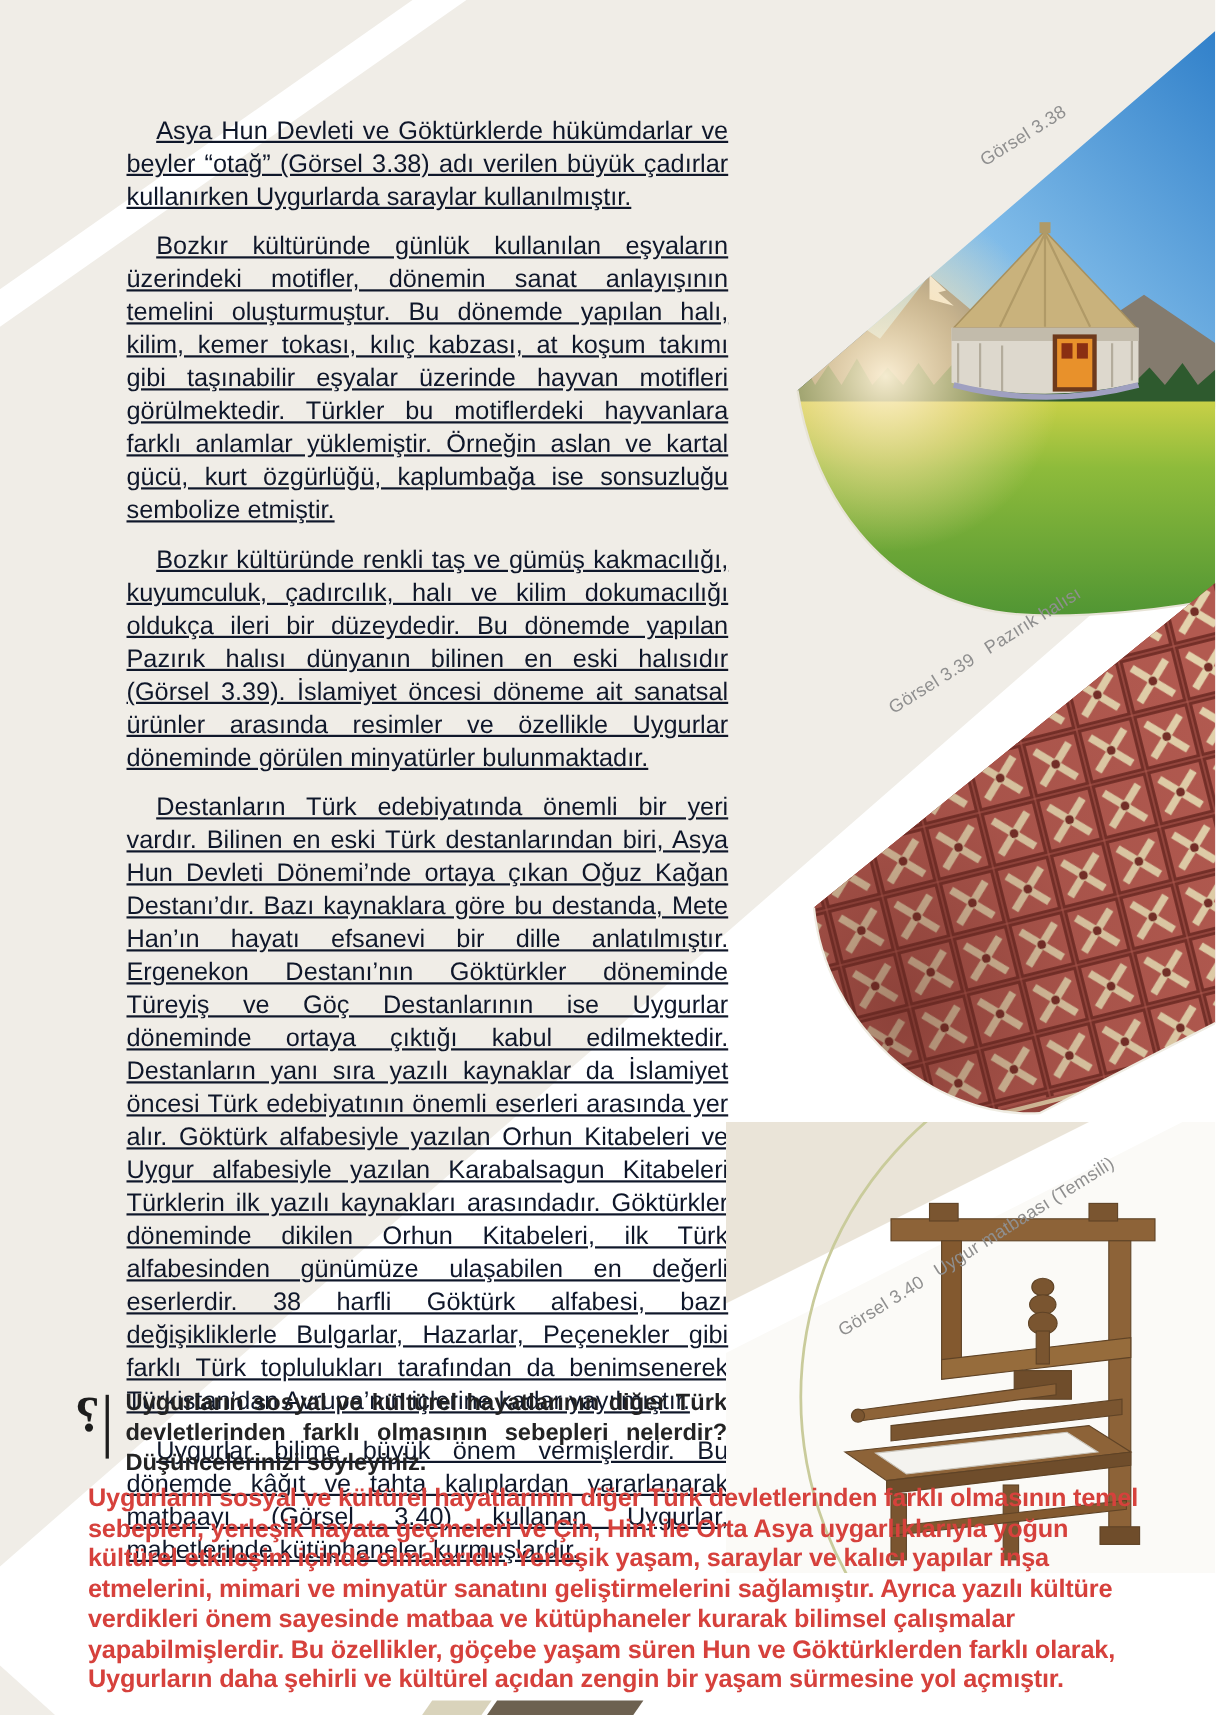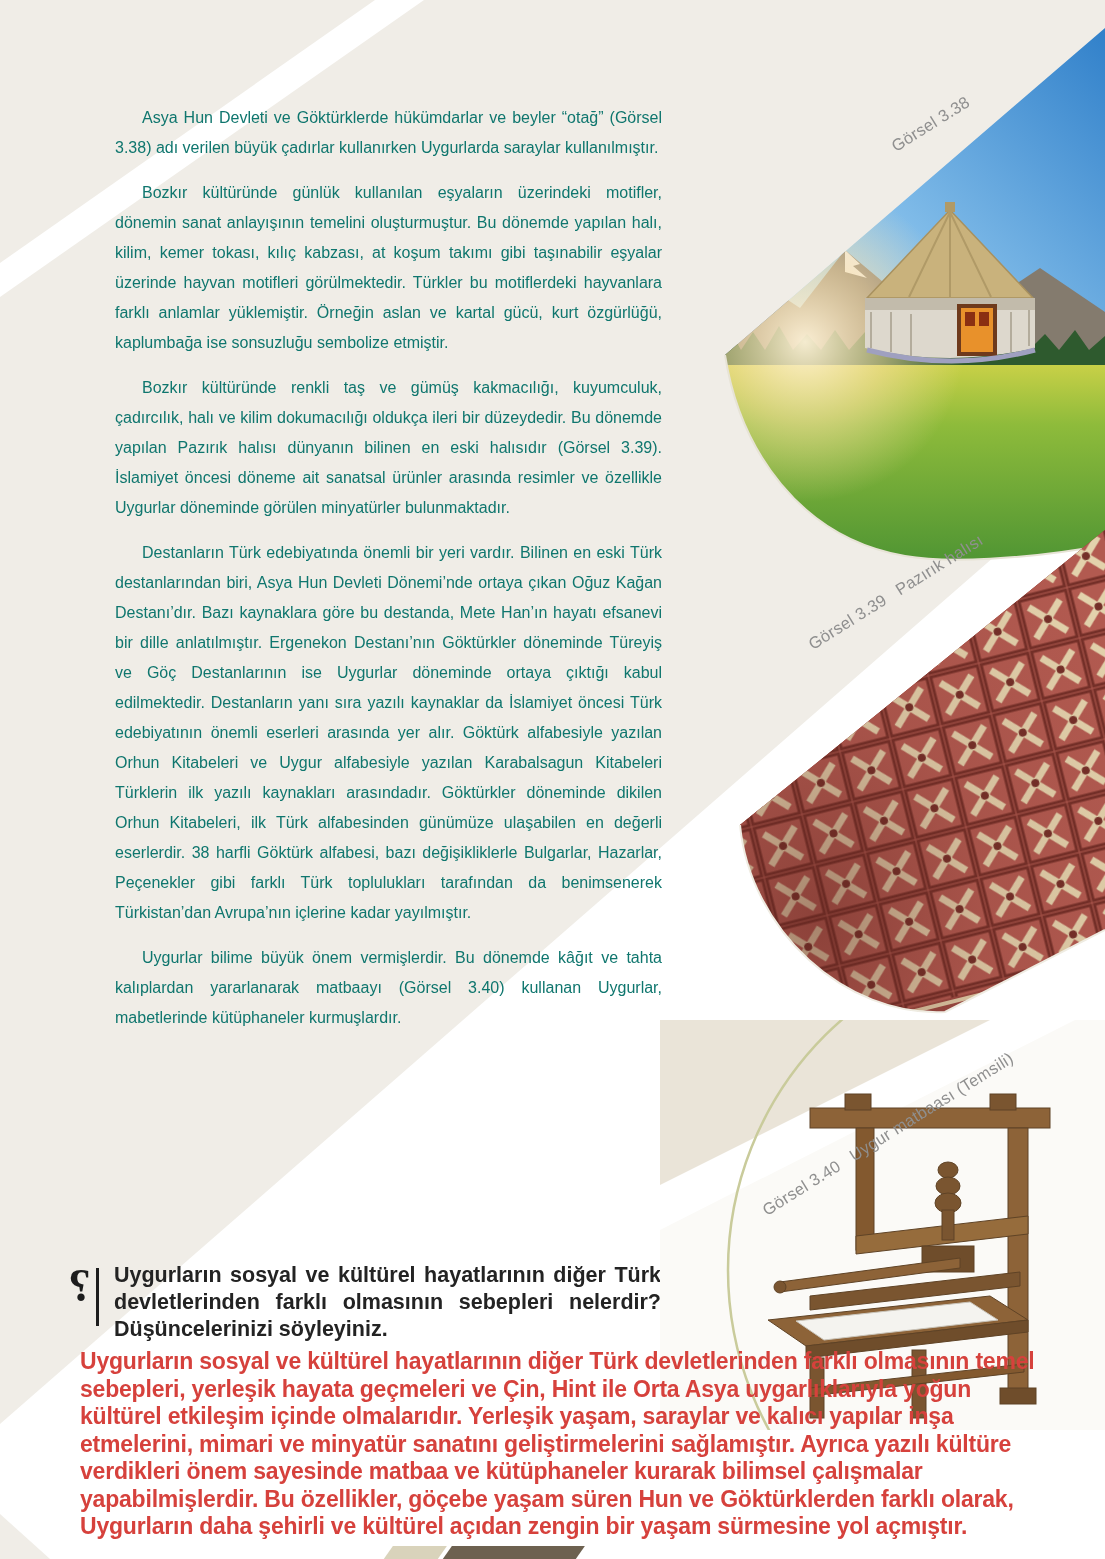--- a/index.html
+++ b/index.html
@@ -5,21 +5,21 @@
   html,body { margin:0; padding:0; background:#ffffff; }
   .page {
     position:relative; width:1105px; height:1559px; overflow:hidden;
     background:#ffffff; font-family:"Liberation Sans", sans-serif;
   }
   .bg-svg, .fig { position:absolute; display:block; }
 
   
   .textcol {
     position:absolute; left:115px; top:103px; width:547px;
-    color:#0f766e; font-size:16px; line-height:30px; text-align:justify;
+    color:#0f172a; font-size:23px; line-height:30px; text-align:justify;text-decoration:underline;
   }
   .textcol p { margin:0 0 15px 0; text-indent:27px; }
 
   
   .question { position:absolute; left:68px; top:1262px; width:600px; display:flex; }
   .qicon-wrap { width:46px; display:flex; align-items:flex-start; padding-top:2px; }
   .qmark {
     display:inline-block; transform:scaleX(-1); font-family:"Liberation Serif", serif;
     font-weight:bold; font-size:46px; line-height:44px; color:#1d1d1d;
   }

